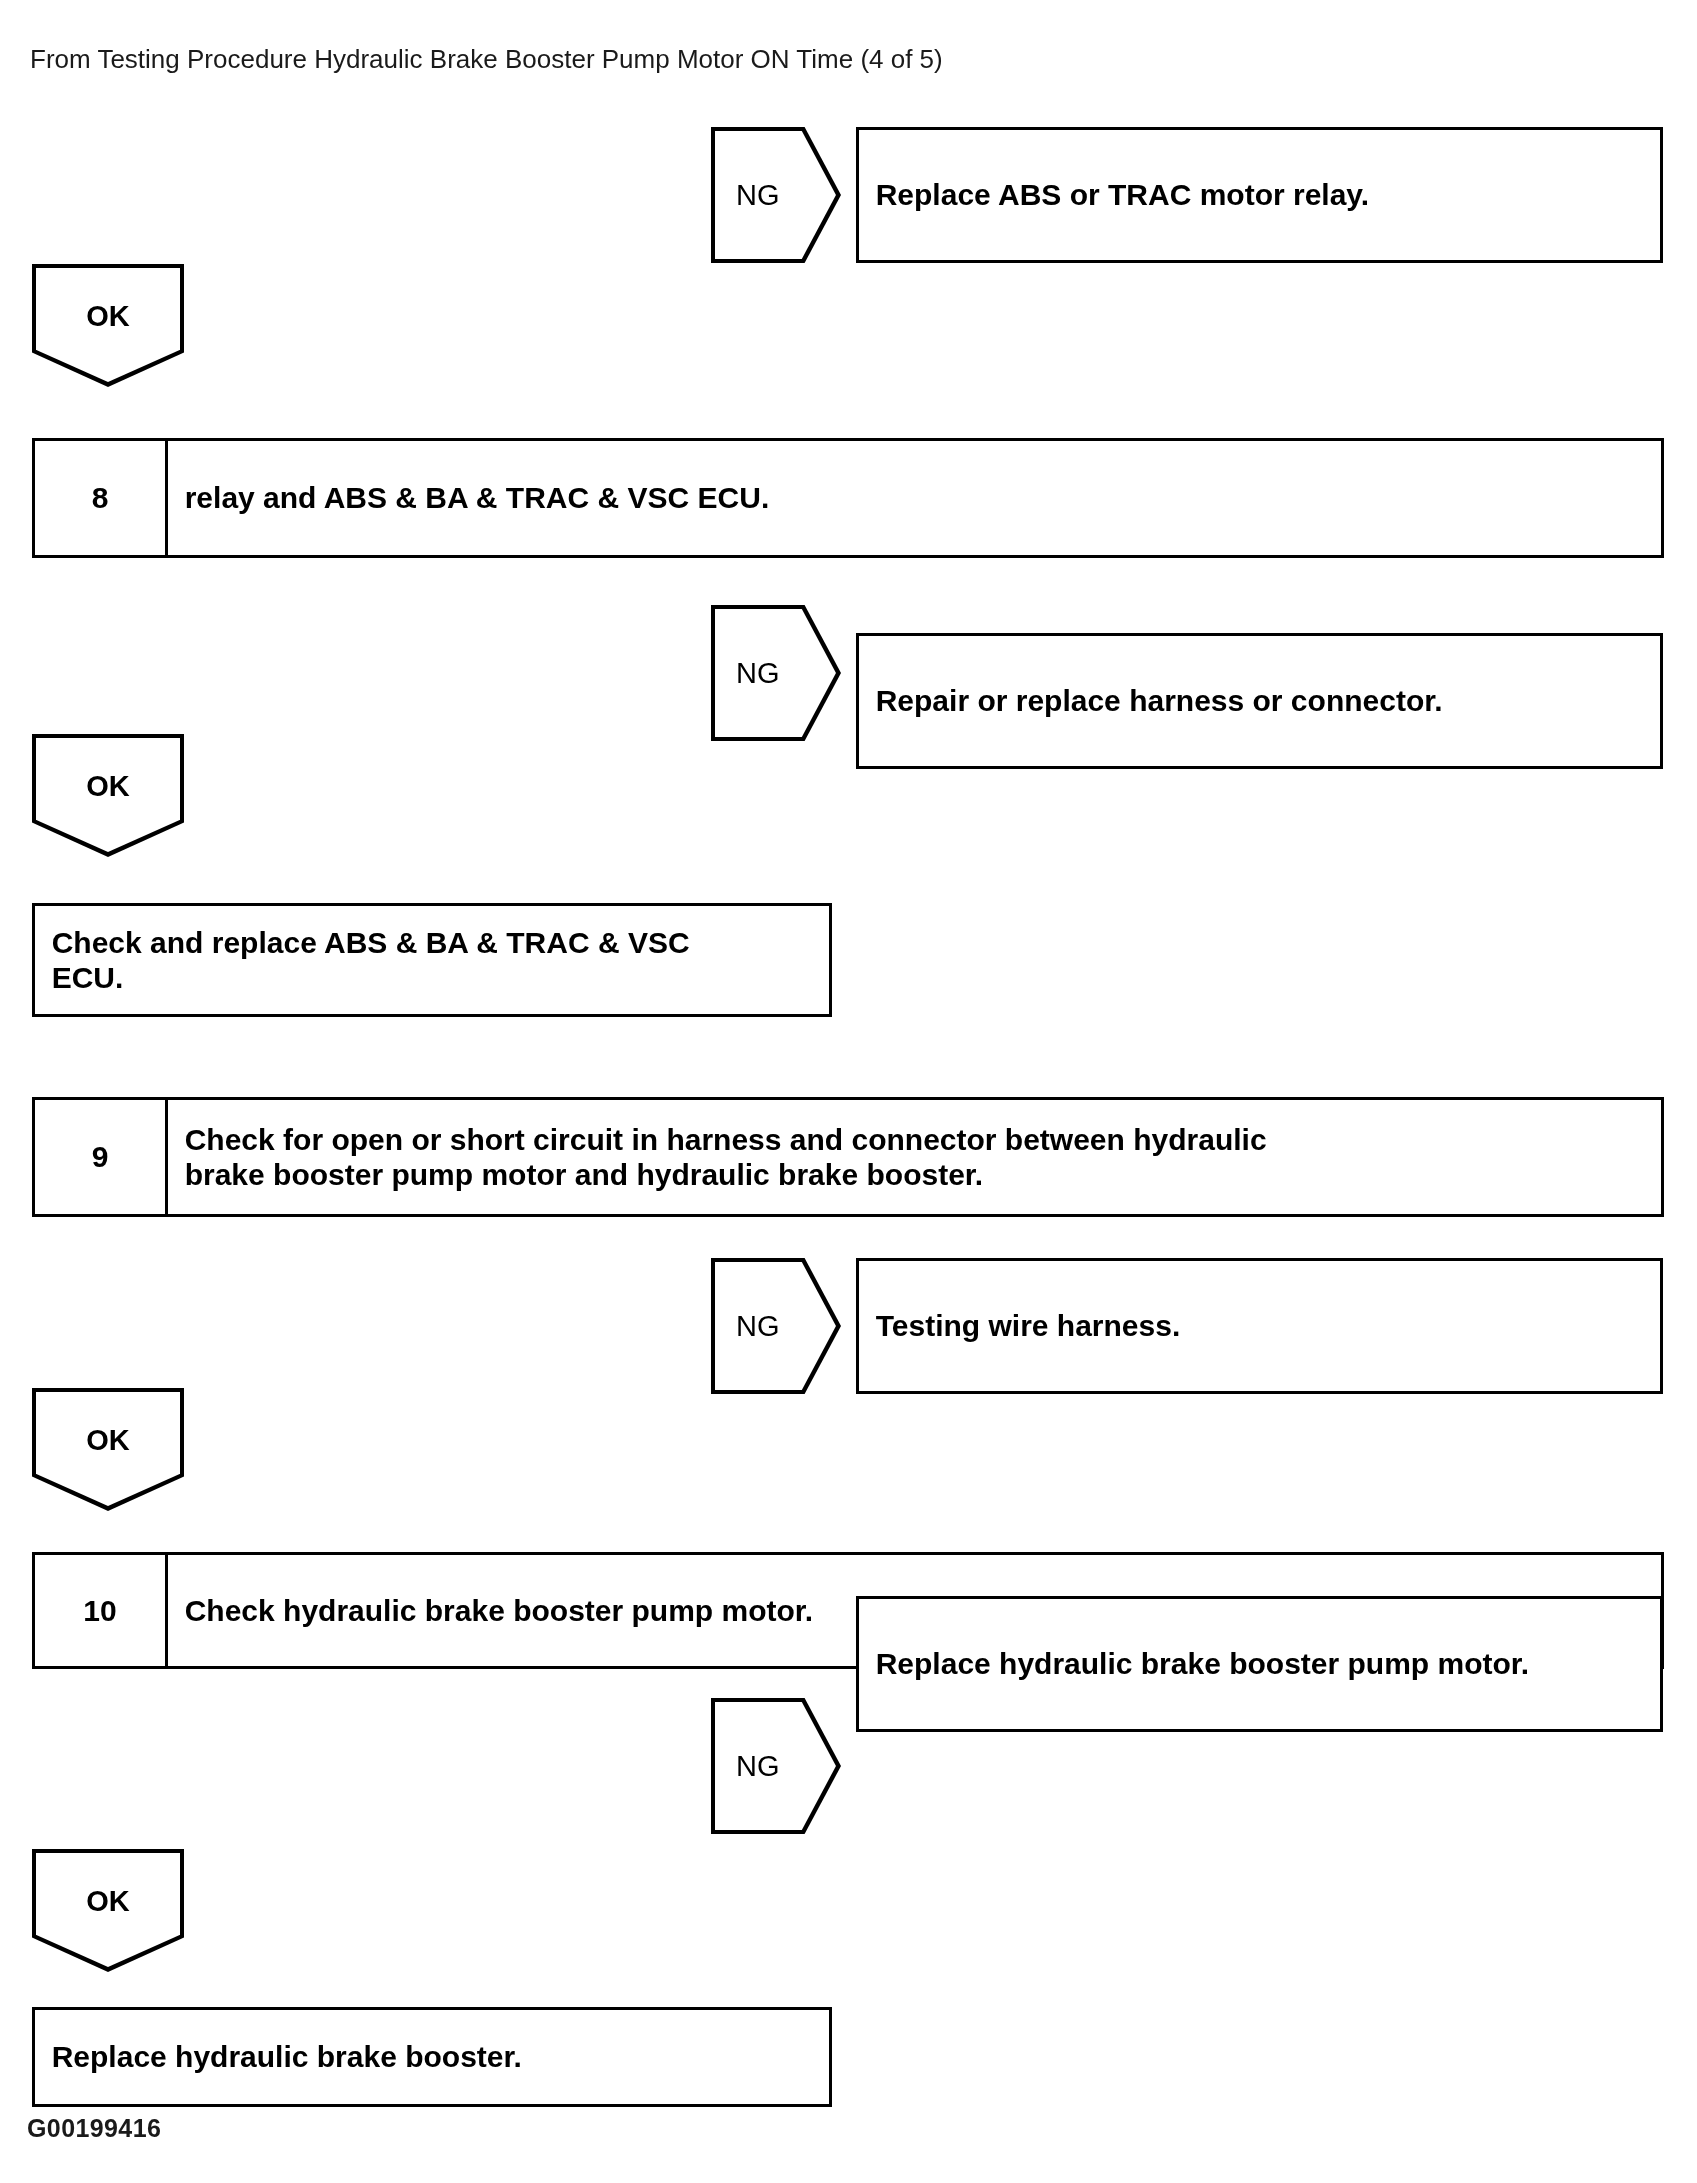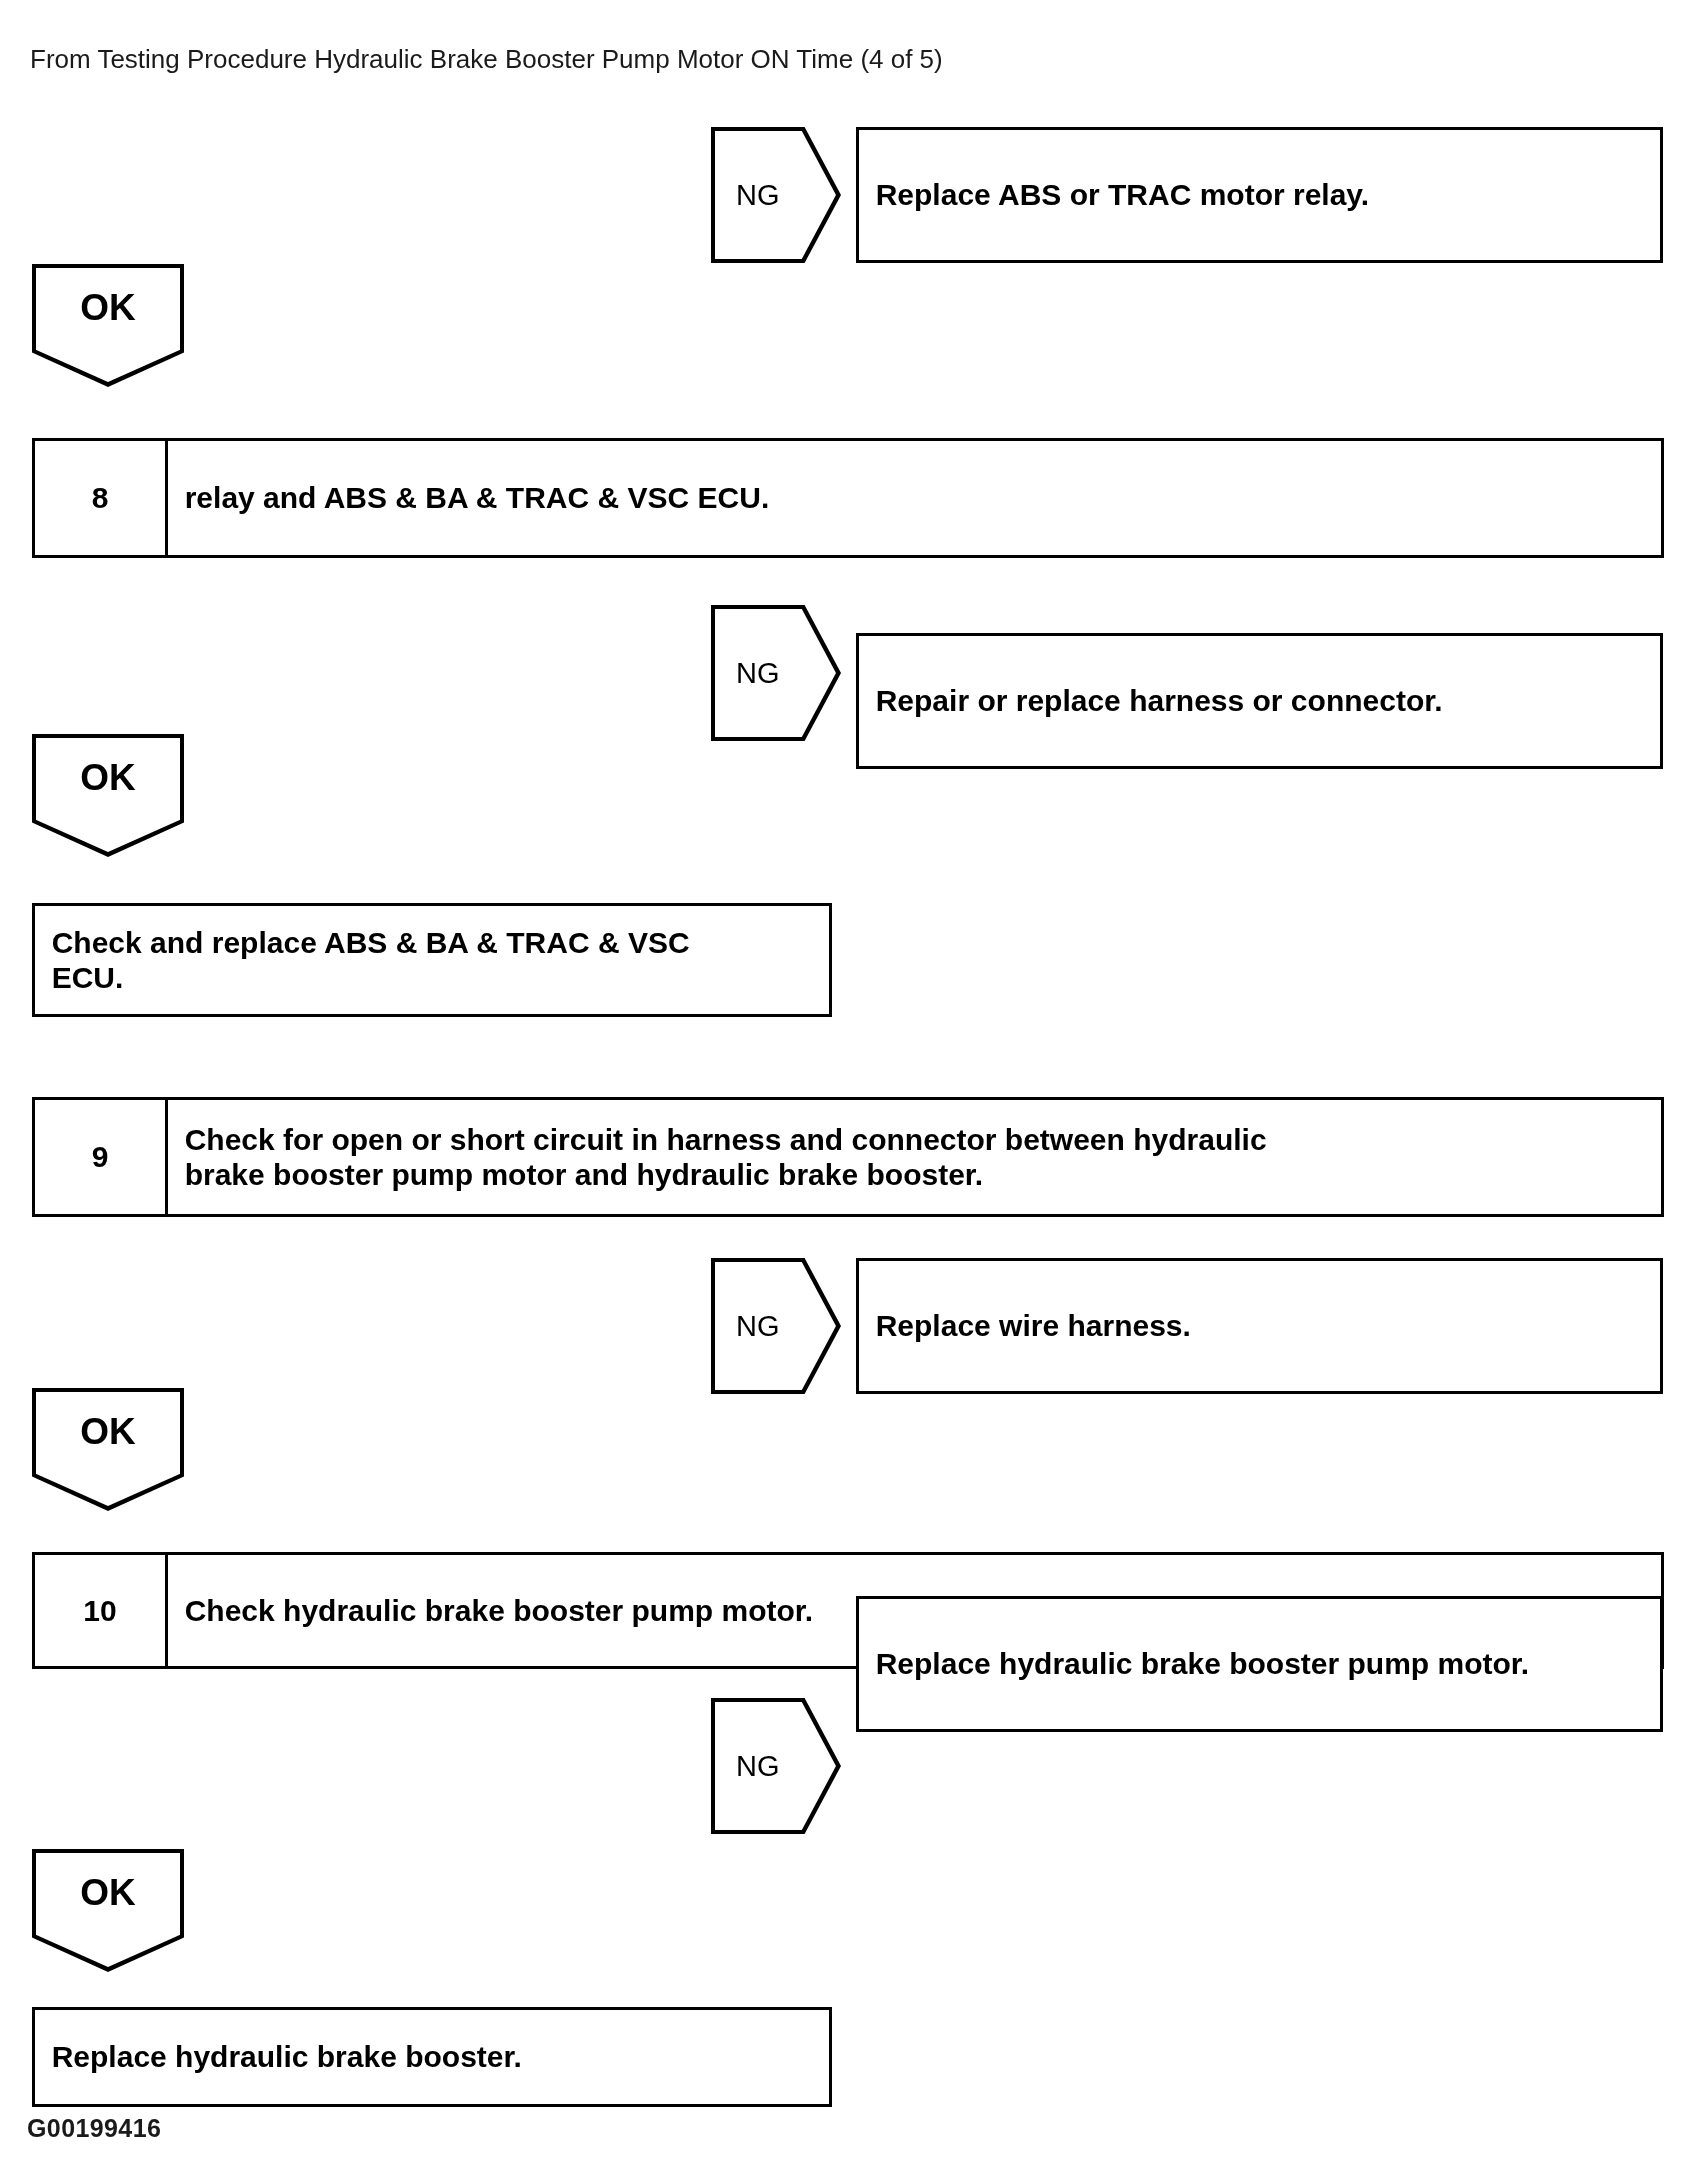--- a/index.html
+++ b/index.html
@@ -135,27 +135,27 @@
     position: absolute;
     left: 3.8px; top: 3.8px;
     width: calc(100% - 7.6px);
     height: calc(100% - 7.6px);
     background: #ffffff;
     -webkit-clip-path: polygon(0 0, 100% 0, 100% 71%, 50% 99%, 0 71%);
     clip-path: polygon(0 0, 100% 0, 100% 71%, 50% 99%, 0 71%);
   }
   .ok-label {
     position: absolute;
-    left: 0; top: 0;
+    left: 0; top: 8px;
     width: 100%;
     height: 72%;
     display: flex;
     align-items: center;
     justify-content: center;
-    font-size: 37px;
+    font-size: 29px;
     font-weight: bold;
     z-index: 2;
   }
 </style>
 </head>
 <body>
 
 <div class="page-header">From Testing Procedure Hydraulic Brake Booster Pump Motor ON Time (4 of 5)</div>
 
 <div class="node" style="left:711px; top:127px;">
@@ -215,21 +215,21 @@
     </div>
   </div>
 </div>
 
 <div class="node" style="left:711px; top:1258px;">
   <div class="ng-shape">
     <div class="ng-label">NG</div>
   </div>
 </div>
 <div class="node rect-box" style="left:856px; top:1258px; width:807px; height:136px;">
-  <div class="action-box">Replace wire harness.</div>
+  <div class="action-box">Testing wire harness.</div>
 </div>
 
 <div class="node" style="left:32px; top:1388px;">
   <div class="ok-shape">
     <div class="ok-label">OK</div>
   </div>
 </div>
 
 <div class="node rect-box step-box" style="left:32px; top:1552px; width:1632px; height:117px;">
   <div class="step-num">10</div>

